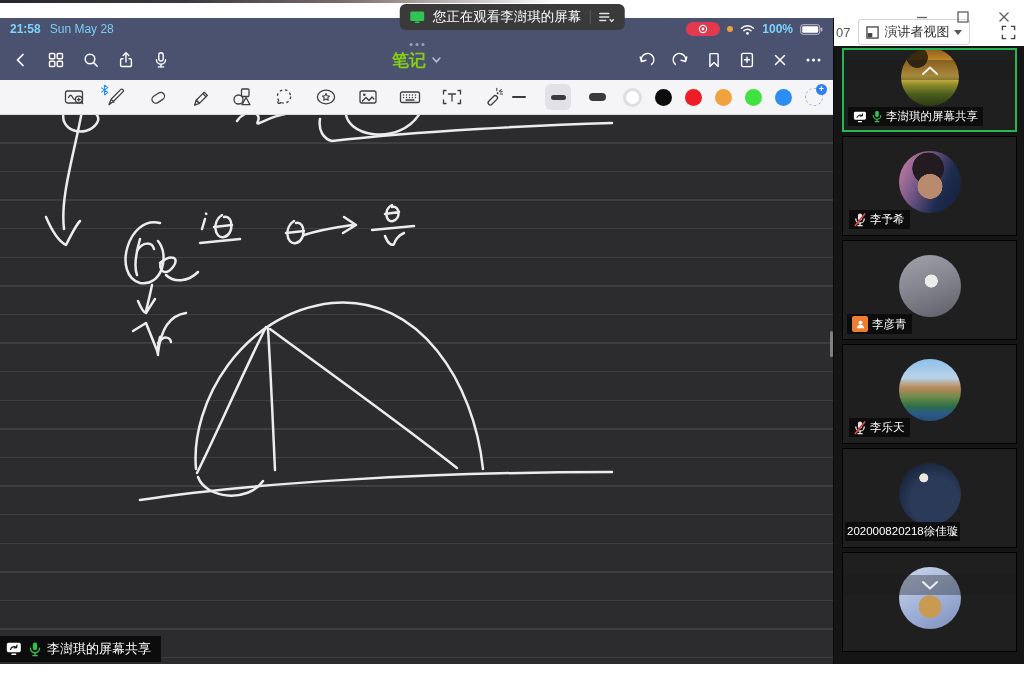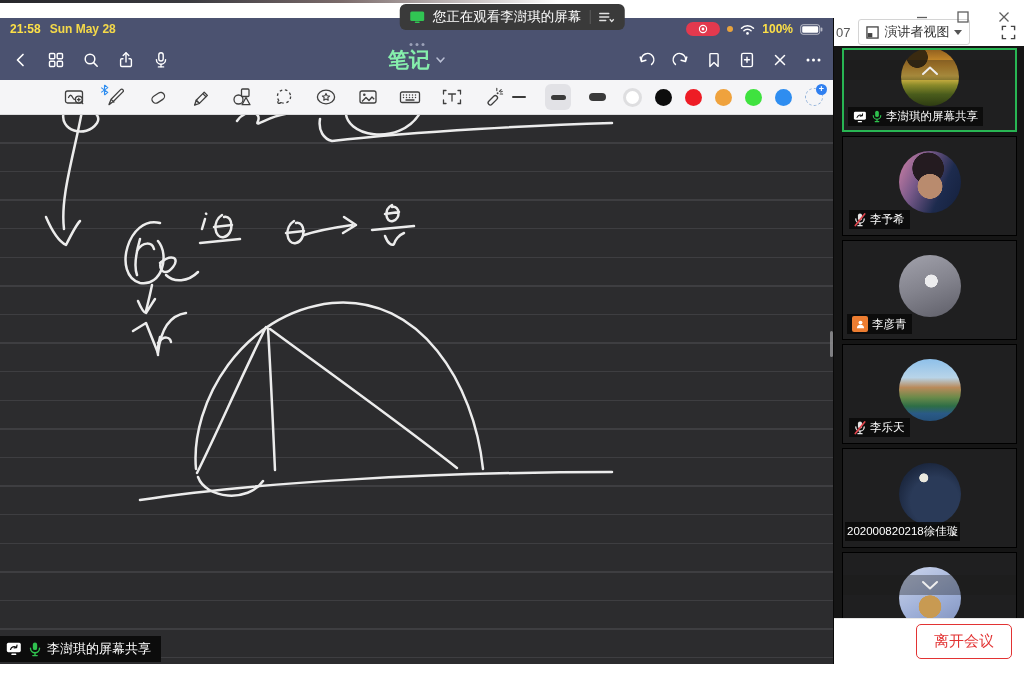--- a/index.html
+++ b/index.html
@@ -10,35 +10,35 @@
     background:linear-gradient(90deg,#26262b 0%,#3a3a40 30%,#7a6a6a 55%,rgba(255,255,255,0) 90%);}
   .pill{position:absolute;left:50%;top:4px;transform:translateX(-50%);height:26px;background:#3a3a3a;border-radius:6px;
     display:flex;align-items:center;gap:8px;padding:0 10px;color:#fff;font-size:13.5px;white-space:nowrap;}
   .pill-div{width:1px;height:14px;background:#5c5c5c;}
   .winctl{position:absolute;right:0;top:0;height:34px;display:flex;}
   .wbtn{width:41px;height:34px;display:flex;align-items:center;justify-content:center;}
   
   .content{display:flex;height:646px;}
   .screen{width:833px;display:flex;flex-direction:column;background:#2c2c2e;}
   
-  .sbar{height:22px;background:#4b5270;display:flex;align-items:center;padding:0 10px;color:#fde047;font-size:12px;}
+  .sbar{height:22px;background:#4b5270;display:flex;align-items:center;padding:0 10px;color:#7dd3fc;font-size:12px;}
   .sbar .time{font-weight:bold;margin-right:9px;}
-  .sbar .date{font-weight:bold;opacity:.95;}
+  .sbar .date{font-weight:normal;opacity:.95;}
   .sbar-right{margin-left:auto;display:flex;align-items:center;gap:7px;}
   .recpill{width:34px;height:14px;border-radius:7px;background:#e3394e;display:flex;align-items:center;justify-content:center;}
   .odot{width:6px;height:6px;border-radius:50%;background:#e8a33d;}
   .batt-txt{font-size:12px;font-weight:bold;}
   
   .nbar{position:relative;height:40px;background:#4b5270;}
   .handle{position:absolute;left:50%;top:3px;transform:translateX(-50%);display:flex;gap:3px;}
   .handle i{width:3px;height:3px;border-radius:50%;background:#9ba1b8;}
   .nav-left{position:absolute;left:12px;top:0;height:100%;display:flex;align-items:center;gap:17px;}
   .nav-right{position:absolute;right:10px;top:0;height:100%;display:flex;align-items:center;gap:15px;}
   .nav-title{position:absolute;left:50%;top:0;height:100%;transform:translateX(-50%);display:flex;align-items:center;gap:5px;
-    color:#86efac;font-size:21px;font-weight:bold;}
+    color:#84cc16;font-size:17px;font-weight:bold;}
   .nicon{display:flex;align-items:center;justify-content:center;}
   
   .tbar{height:34px;background:#f5f5f7;border-bottom:1px solid #dcdcde;display:flex;align-items:center;padding:0 14px 0 62px;}
   .tools{display:flex;align-items:center;gap:18px;}
   .tool{position:relative;width:24px;height:24px;display:flex;align-items:center;justify-content:center;}
   .bt-badge{position:absolute;left:-4px;top:-3px;}
   .right-sec{margin-left:auto;display:flex;align-items:center;gap:13px;}
   .thick{width:26px;height:26px;display:flex;align-items:center;justify-content:center;border-radius:6px;}
   .thick.sel{background:#e2e2e6;}
   .t-thin{width:14px;height:2px;border-radius:1px;background:#3a3a3a;}
@@ -522,19 +522,16 @@
           <div class="avatar av6"></div>
           <div class="chevband" style="top:22px">
             <svg width="22" height="13" viewBox="0 0 22 13">
               <path d="M4,3 L11,9.5 L18,3" fill="none" stroke="#eee" stroke-width="2" stroke-linecap="round" stroke-linejoin="round"></path>
               </svg>
           </div>
         </div>
 
       </div>
 
-      <div class="sb-foot">
-        <button class="leavebtn">离开会议</button>
-      </div>
     </div>
 
   </div>
 </div>
 
 </body></html>

